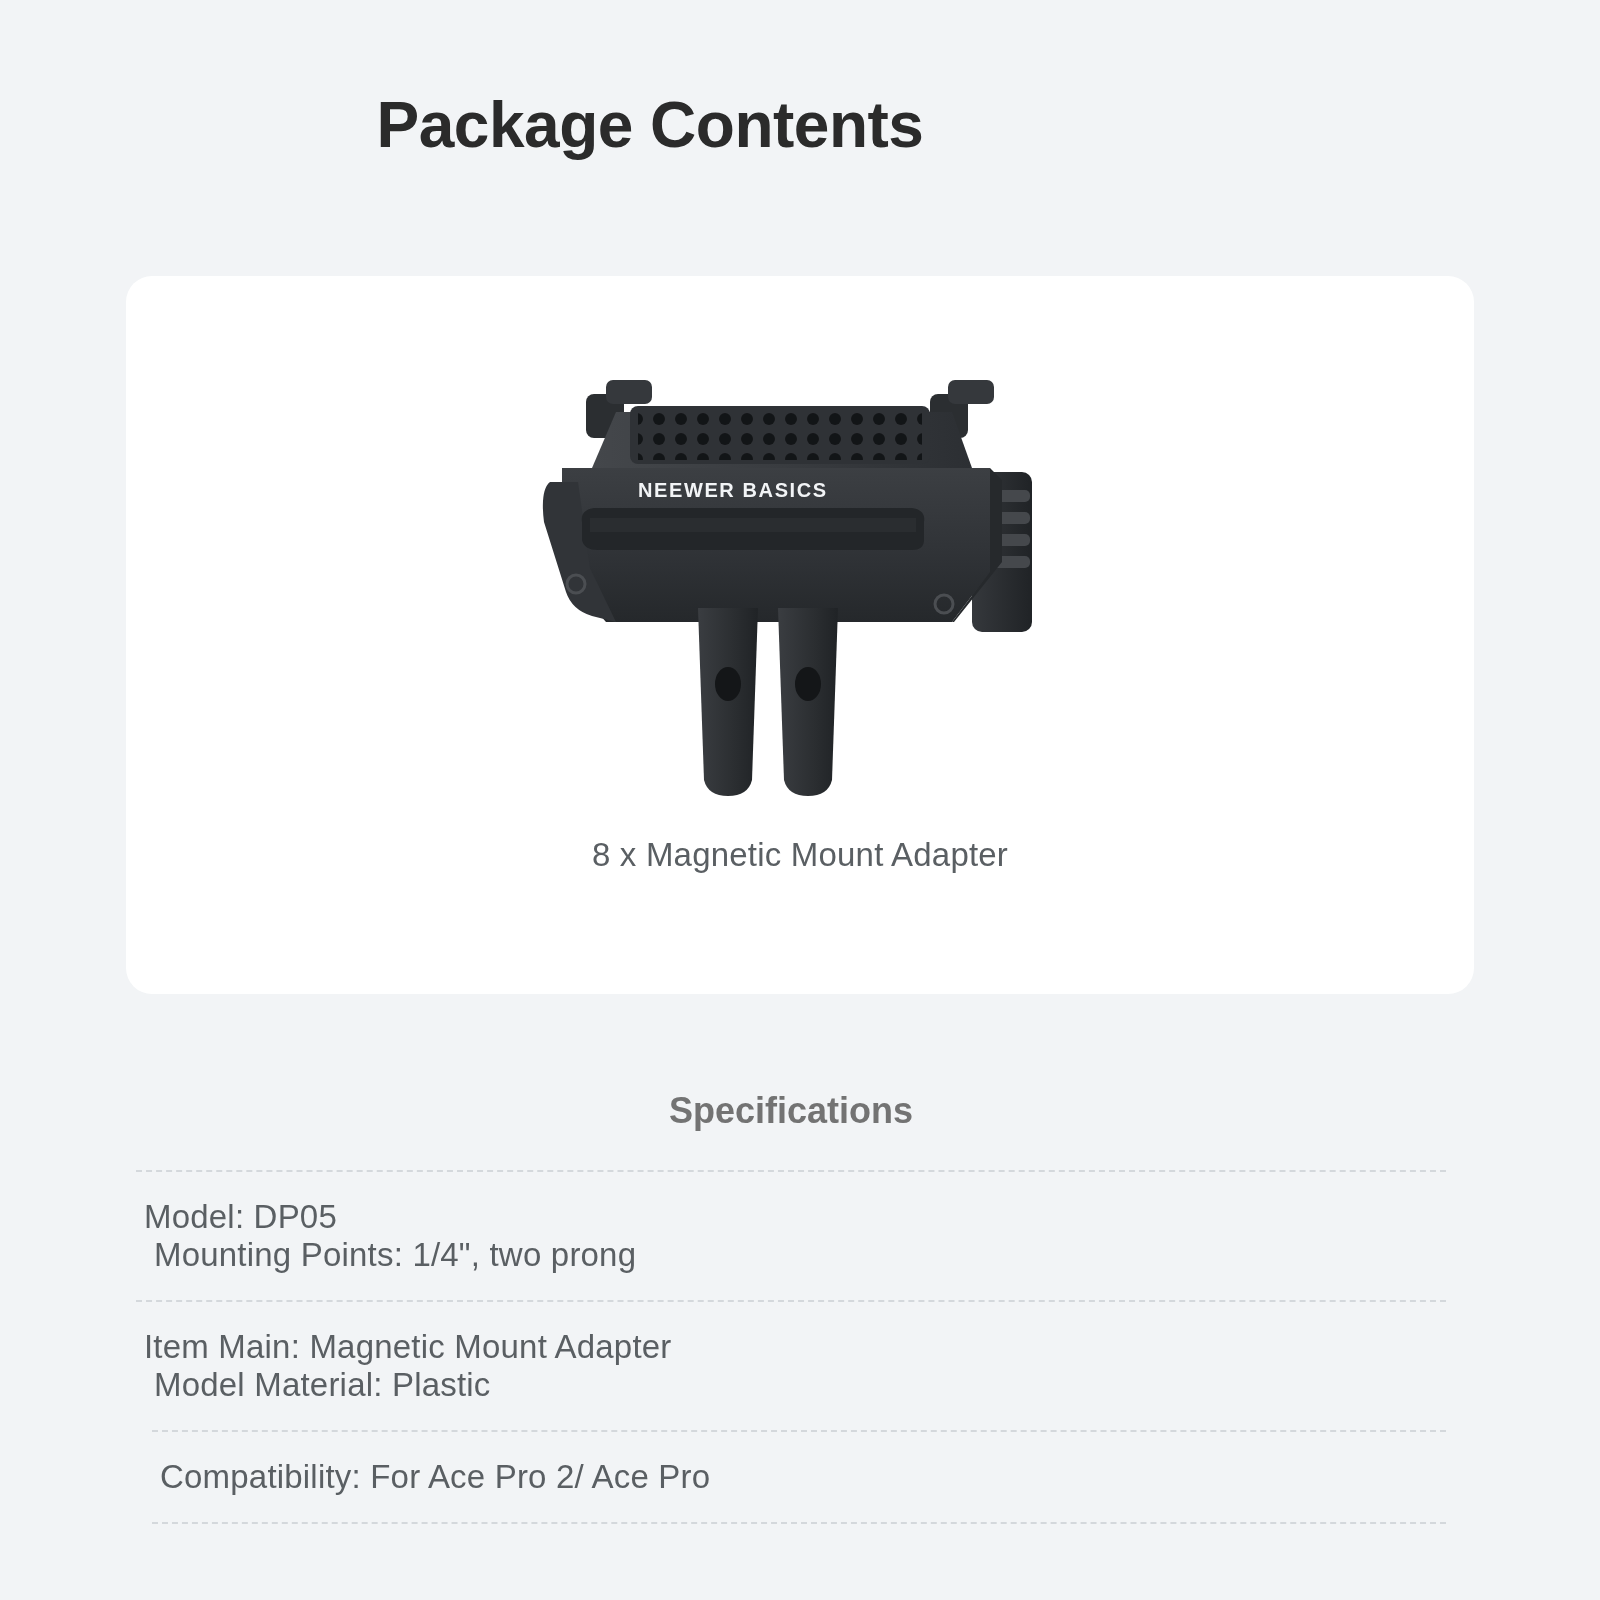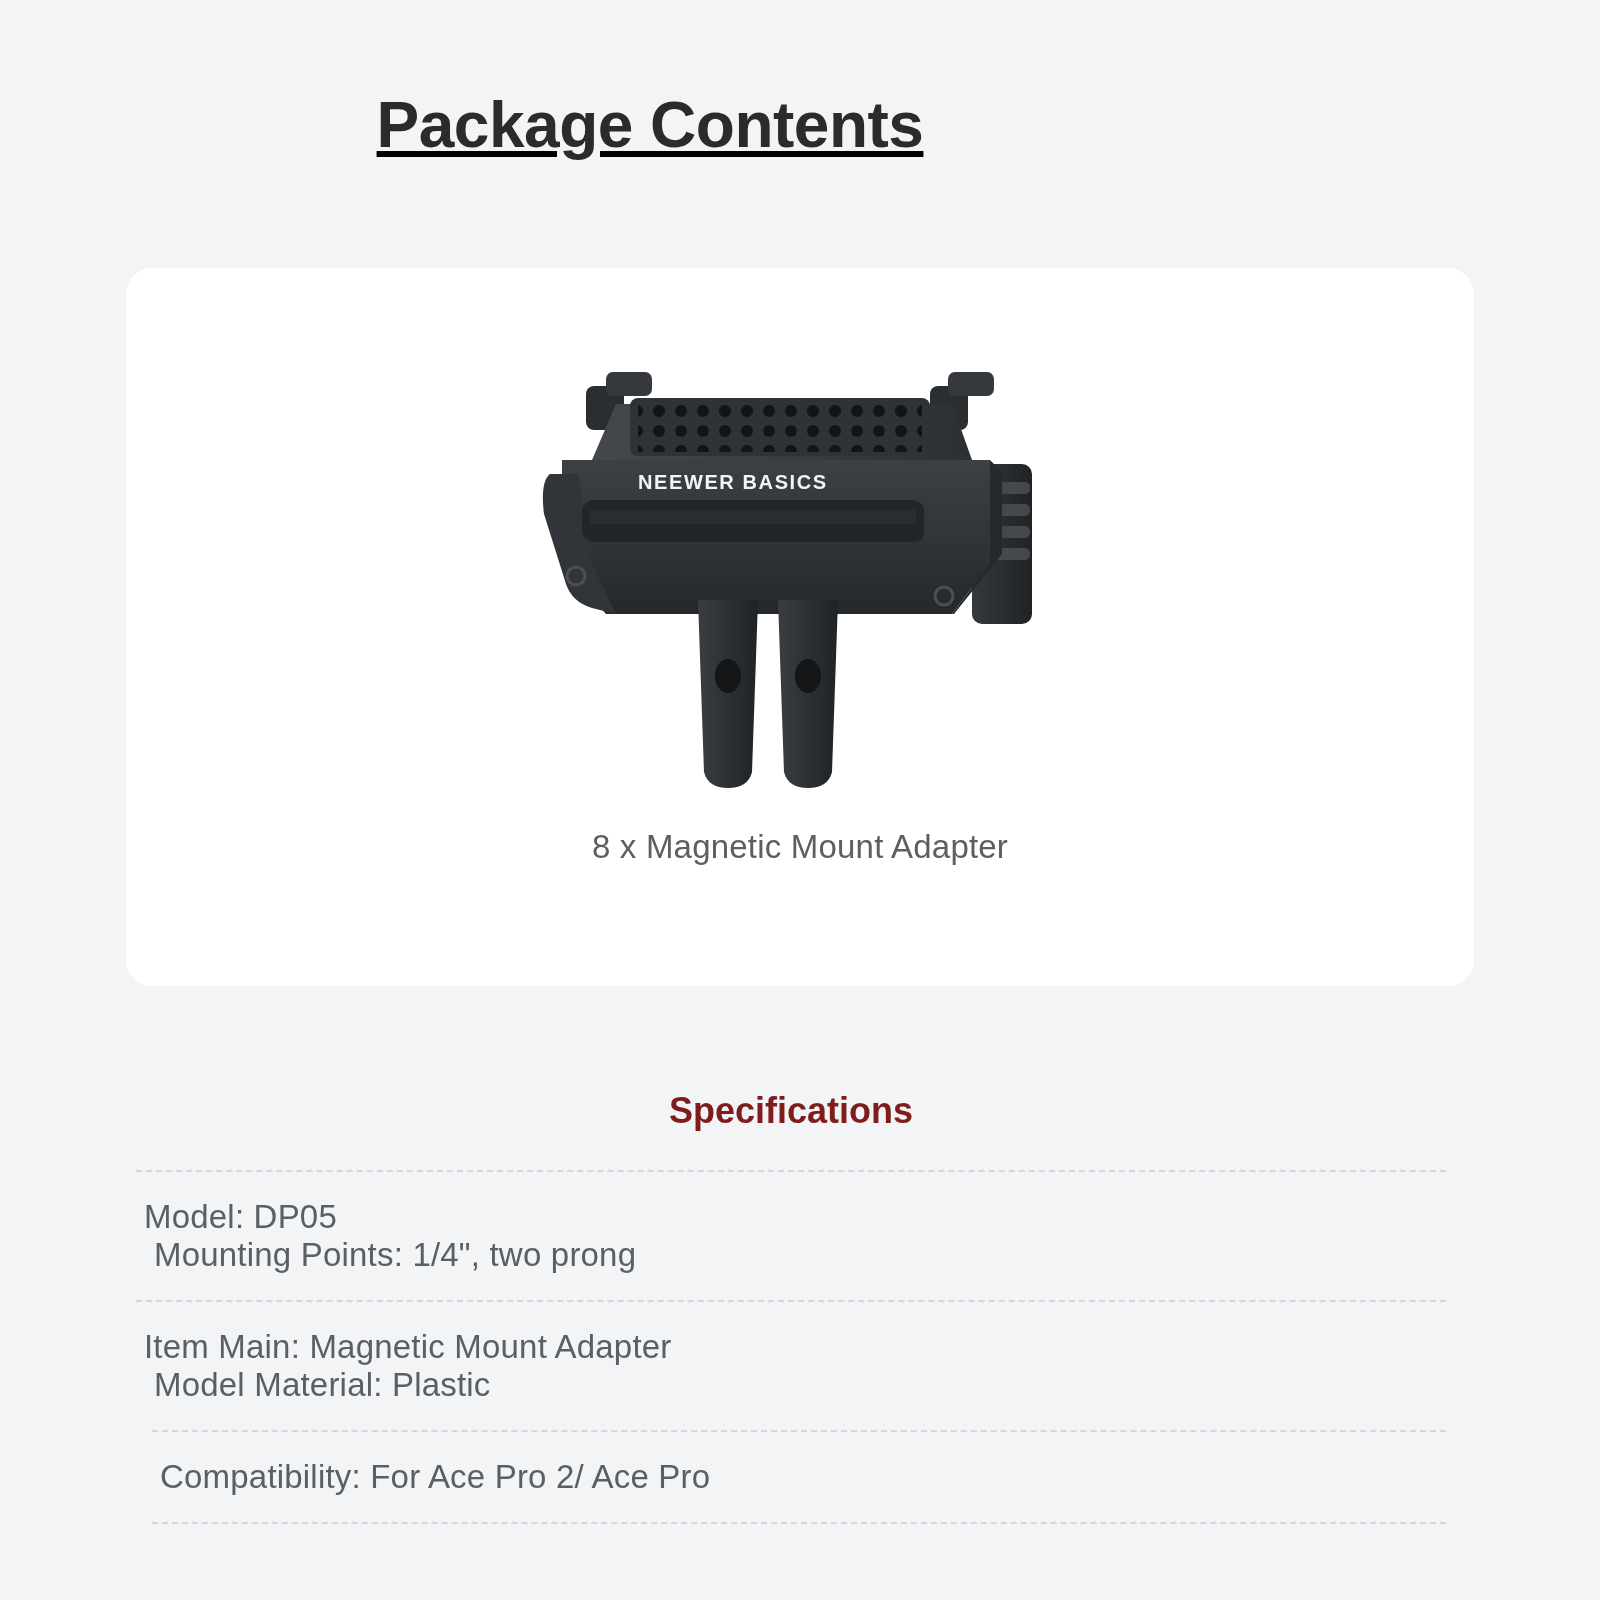--- a/index.html
+++ b/index.html
@@ -8,36 +8,35 @@
     height: 1600px;
     background: #f2f4f6;
     font-family: "Liberation Sans", sans-serif;
     overflow: hidden;
   }
   .page {
     position: relative;
     width: 1300px;
     height: 1600px;
     background: #f2f4f6;
-    text-decoration: underline;
   }
   .page-title {
     text-align: center;
     font-size: 64px;
     font-weight: bold;
     color: #2b2b2b;
     letter-spacing: -0.5px;
     padding-top: 88px;
   }
 
   
   .contents-card {
     position: absolute;
     left: 126px;
-    top: 268px;
+    top: 276px;
     width: 1348px;
     height: 718px;
     background: #ffffff;
     border-radius: 26px;
   }
   .items-row {
     display: flex;
     align-items: flex-end;
     justify-content: space-around;
     height: 100%;
@@ -85,21 +84,21 @@
   .specs {
     position: absolute;
     left: 136px;
     top: 1090px;
     width: 1310px;
   }
   .specs-title {
     text-align: center;
     font-size: 36px;
     font-weight: bold;
-    color: #7f1d1d;
+    color: #737373;
     margin-bottom: 38px;
   }
   .spec-row {
     display: flex;
     border-top: 2px dashed #d4d8dc;
     padding: 26px 8px 26px 8px;
     flex-direction: column;
   }
   .spec-row:last-child { border-bottom: 2px dashed #d4d8dc; margin-left: 16px; }
   .spec-cell {

